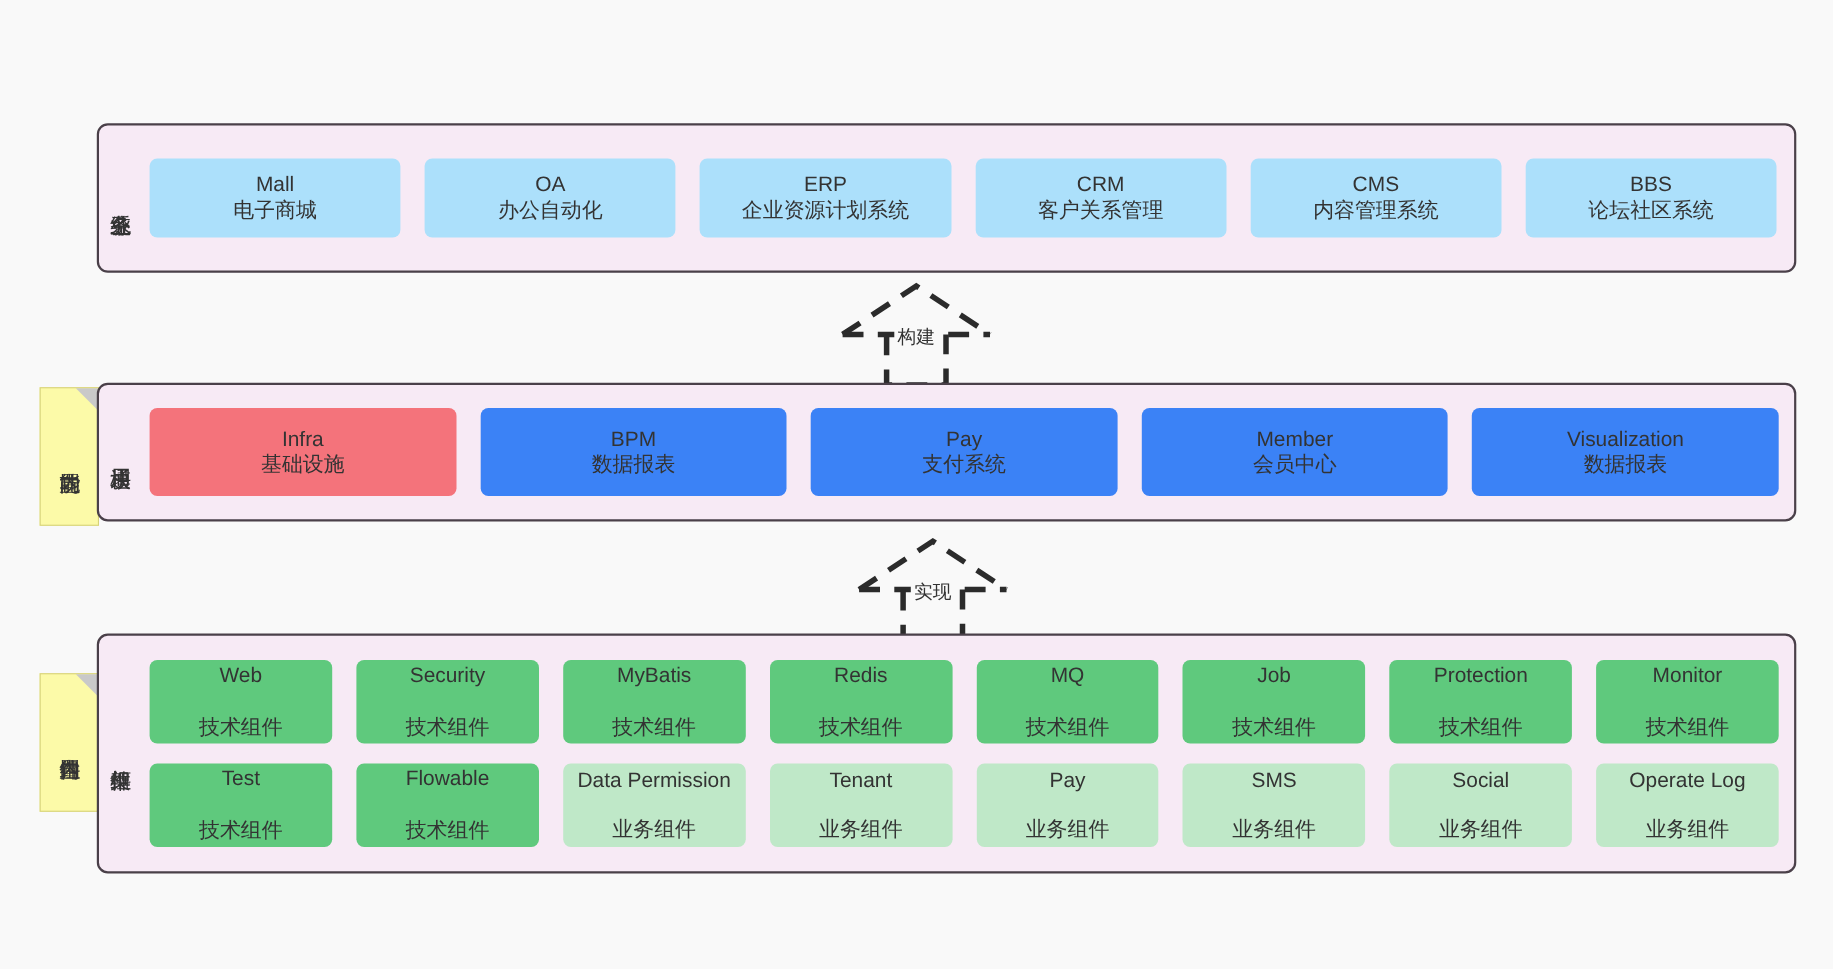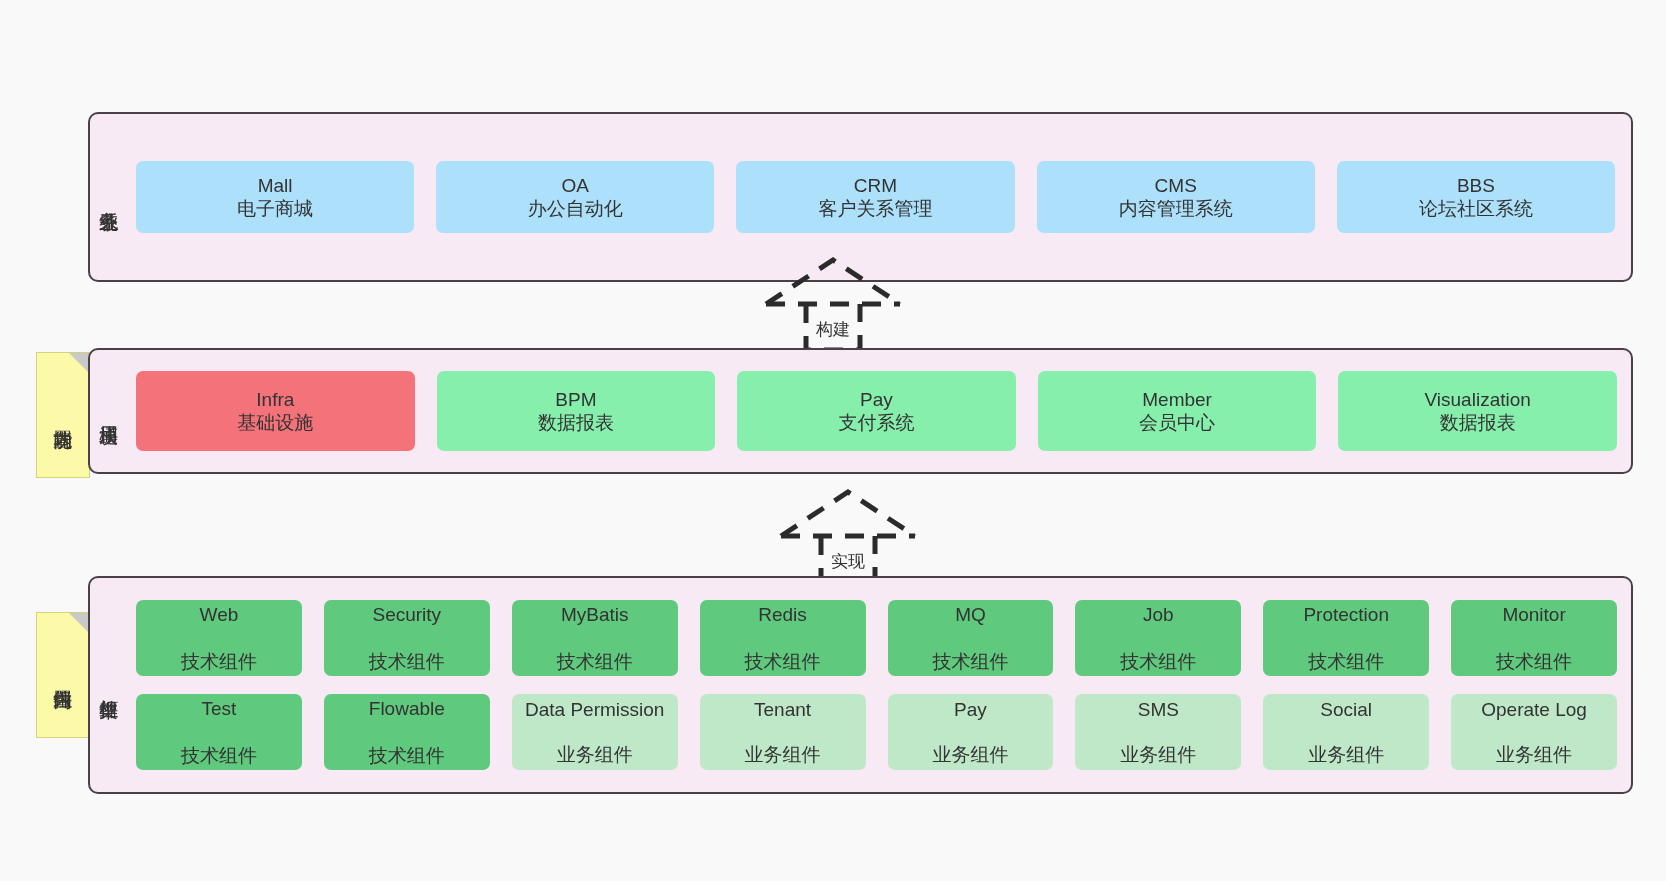--- a/index.html
+++ b/index.html
@@ -68,26 +68,26 @@
     user-select: none;
     padding: 4px 6px;
     box-sizing: border-box;
   }
   .cell .t1 { display: block; }
   .cell .t2 { display: block; }
 
   
   .c-blue        { background: #ace0fb; }
   .c-red         { background: #f4737b; }
-  .c-pink        { background: #86efac; }
+  .c-pink        { background: #3b82f6; }
   .c-green       { background: #5fc97d; gap: 24px; }
   .c-lightgreen  { background: #bfe8c8; justify-content: space-between; }
 
   
-  #layer-business { left: 88px;  top: 112px; width: 1545px; height: 170px; }
+  #layer-business { left: 88px;  top: 112px; width: 1545px; height: 136px; }
   #layer-modules  { left: 88px;  top: 348px; width: 1545px; height: 126px; }
   #layer-framework{ left: 88px;  top: 576px; width: 1545px; height: 218px; }
 
   #layer-business .layer-body { padding-right: 16px; }
   #layer-business .cell { height: 72px; }
   #layer-modules  .cell { height: 80px; }
   #layer-framework .cell { height: 76px; }
   #layer-framework .layer-body { gap: 18px; }
 
   
@@ -132,39 +132,42 @@
     left: 50%;
     transform: translateX(-50%);
     top: 40px;
     font-size: 17px;
     line-height: 1;
     color: #333333;
     background: #f9f9f9;
     padding: 2px 3px;
     white-space: nowrap;
     user-select: none;
-    margin-top: 23px;
   }
   #connector-build   { left: 758px; top: 256px; }
   #connector-realize { left: 773px; top: 488px; }
 </style>
 </head>
 <body>
 
 <div class="layer" id="layer-business">
   <div class="layer-title">业务系统</div>
   <div class="layer-body">
     <div class="row">
       <div class="cell c-blue">
         <span class="t1">Mall</span>
         <span class="t2">电子商城</span>
       </div>
       <div class="cell c-blue">
         <span class="t1">OA</span>
         <span class="t2">办公自动化</span>
+      </div>
+      <div class="cell c-blue">
+        <span class="t1">ERP</span>
+        <span class="t2">企业资源计划系统</span>
       </div>
       <div class="cell c-blue">
         <span class="t1">CRM</span>
         <span class="t2">客户关系管理</span>
       </div>
       <div class="cell c-blue">
         <span class="t1">CMS</span>
         <span class="t2">内容管理系统</span>
       </div>
       <div class="cell c-blue">

